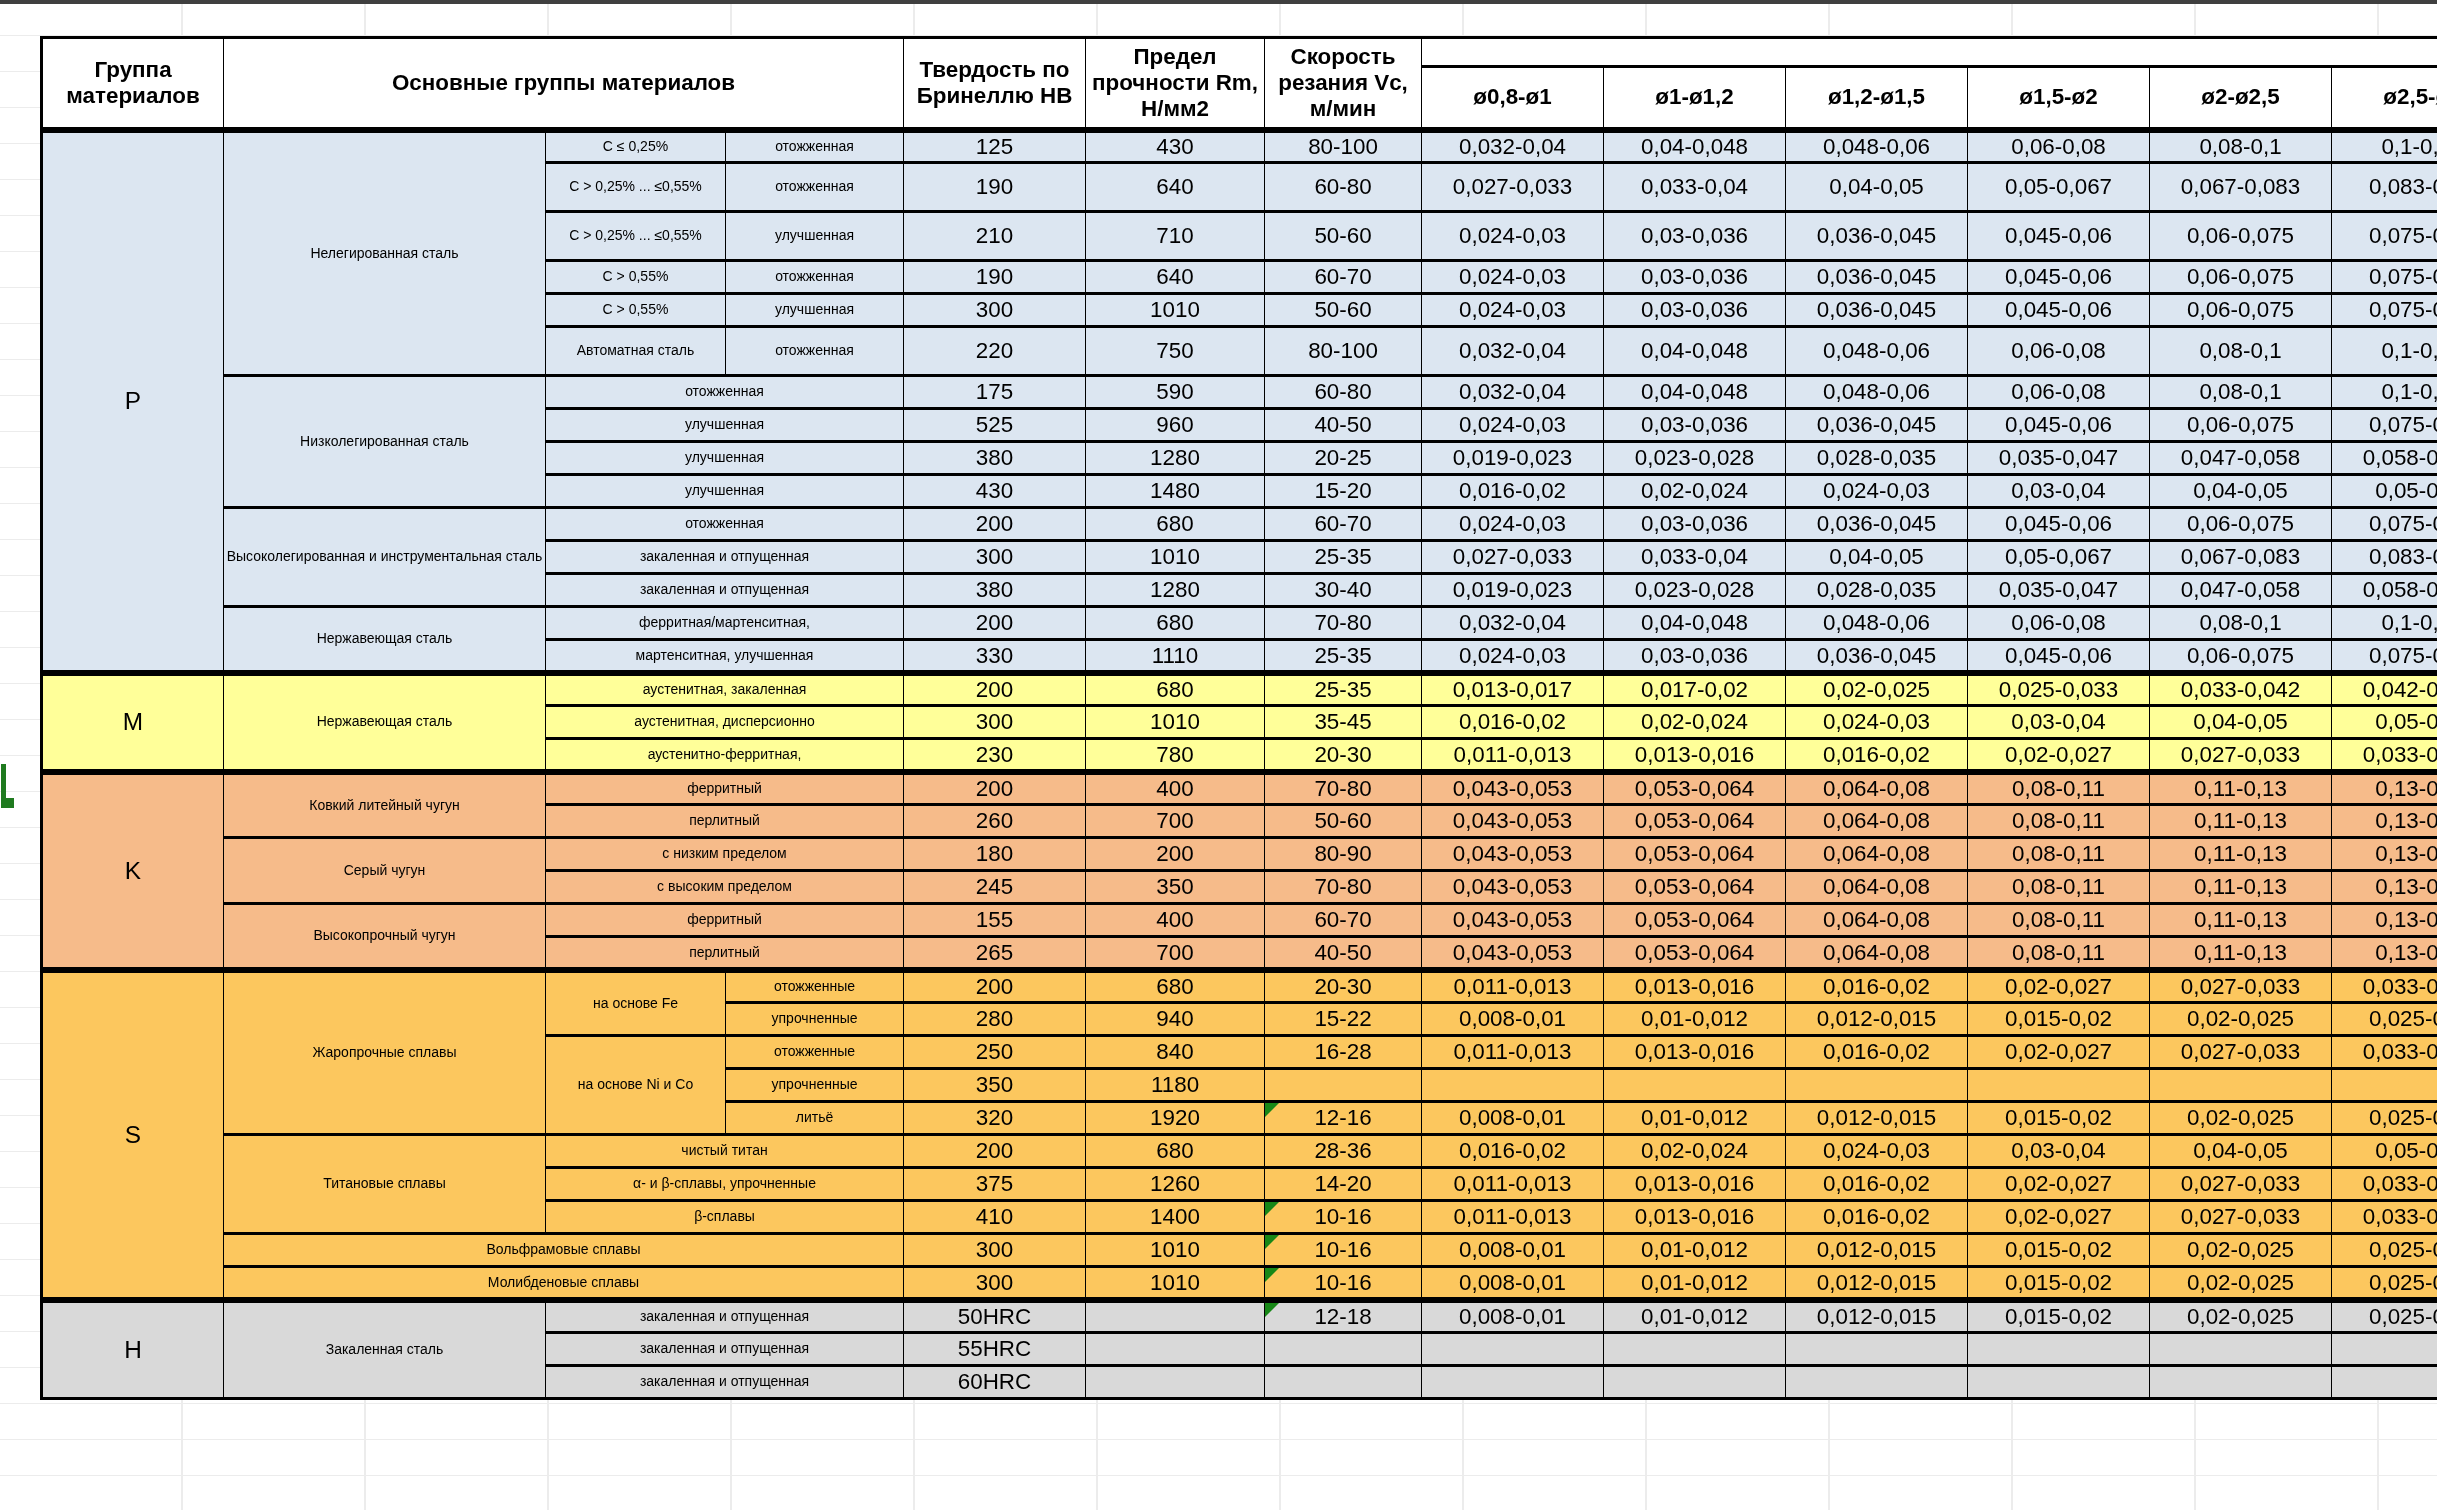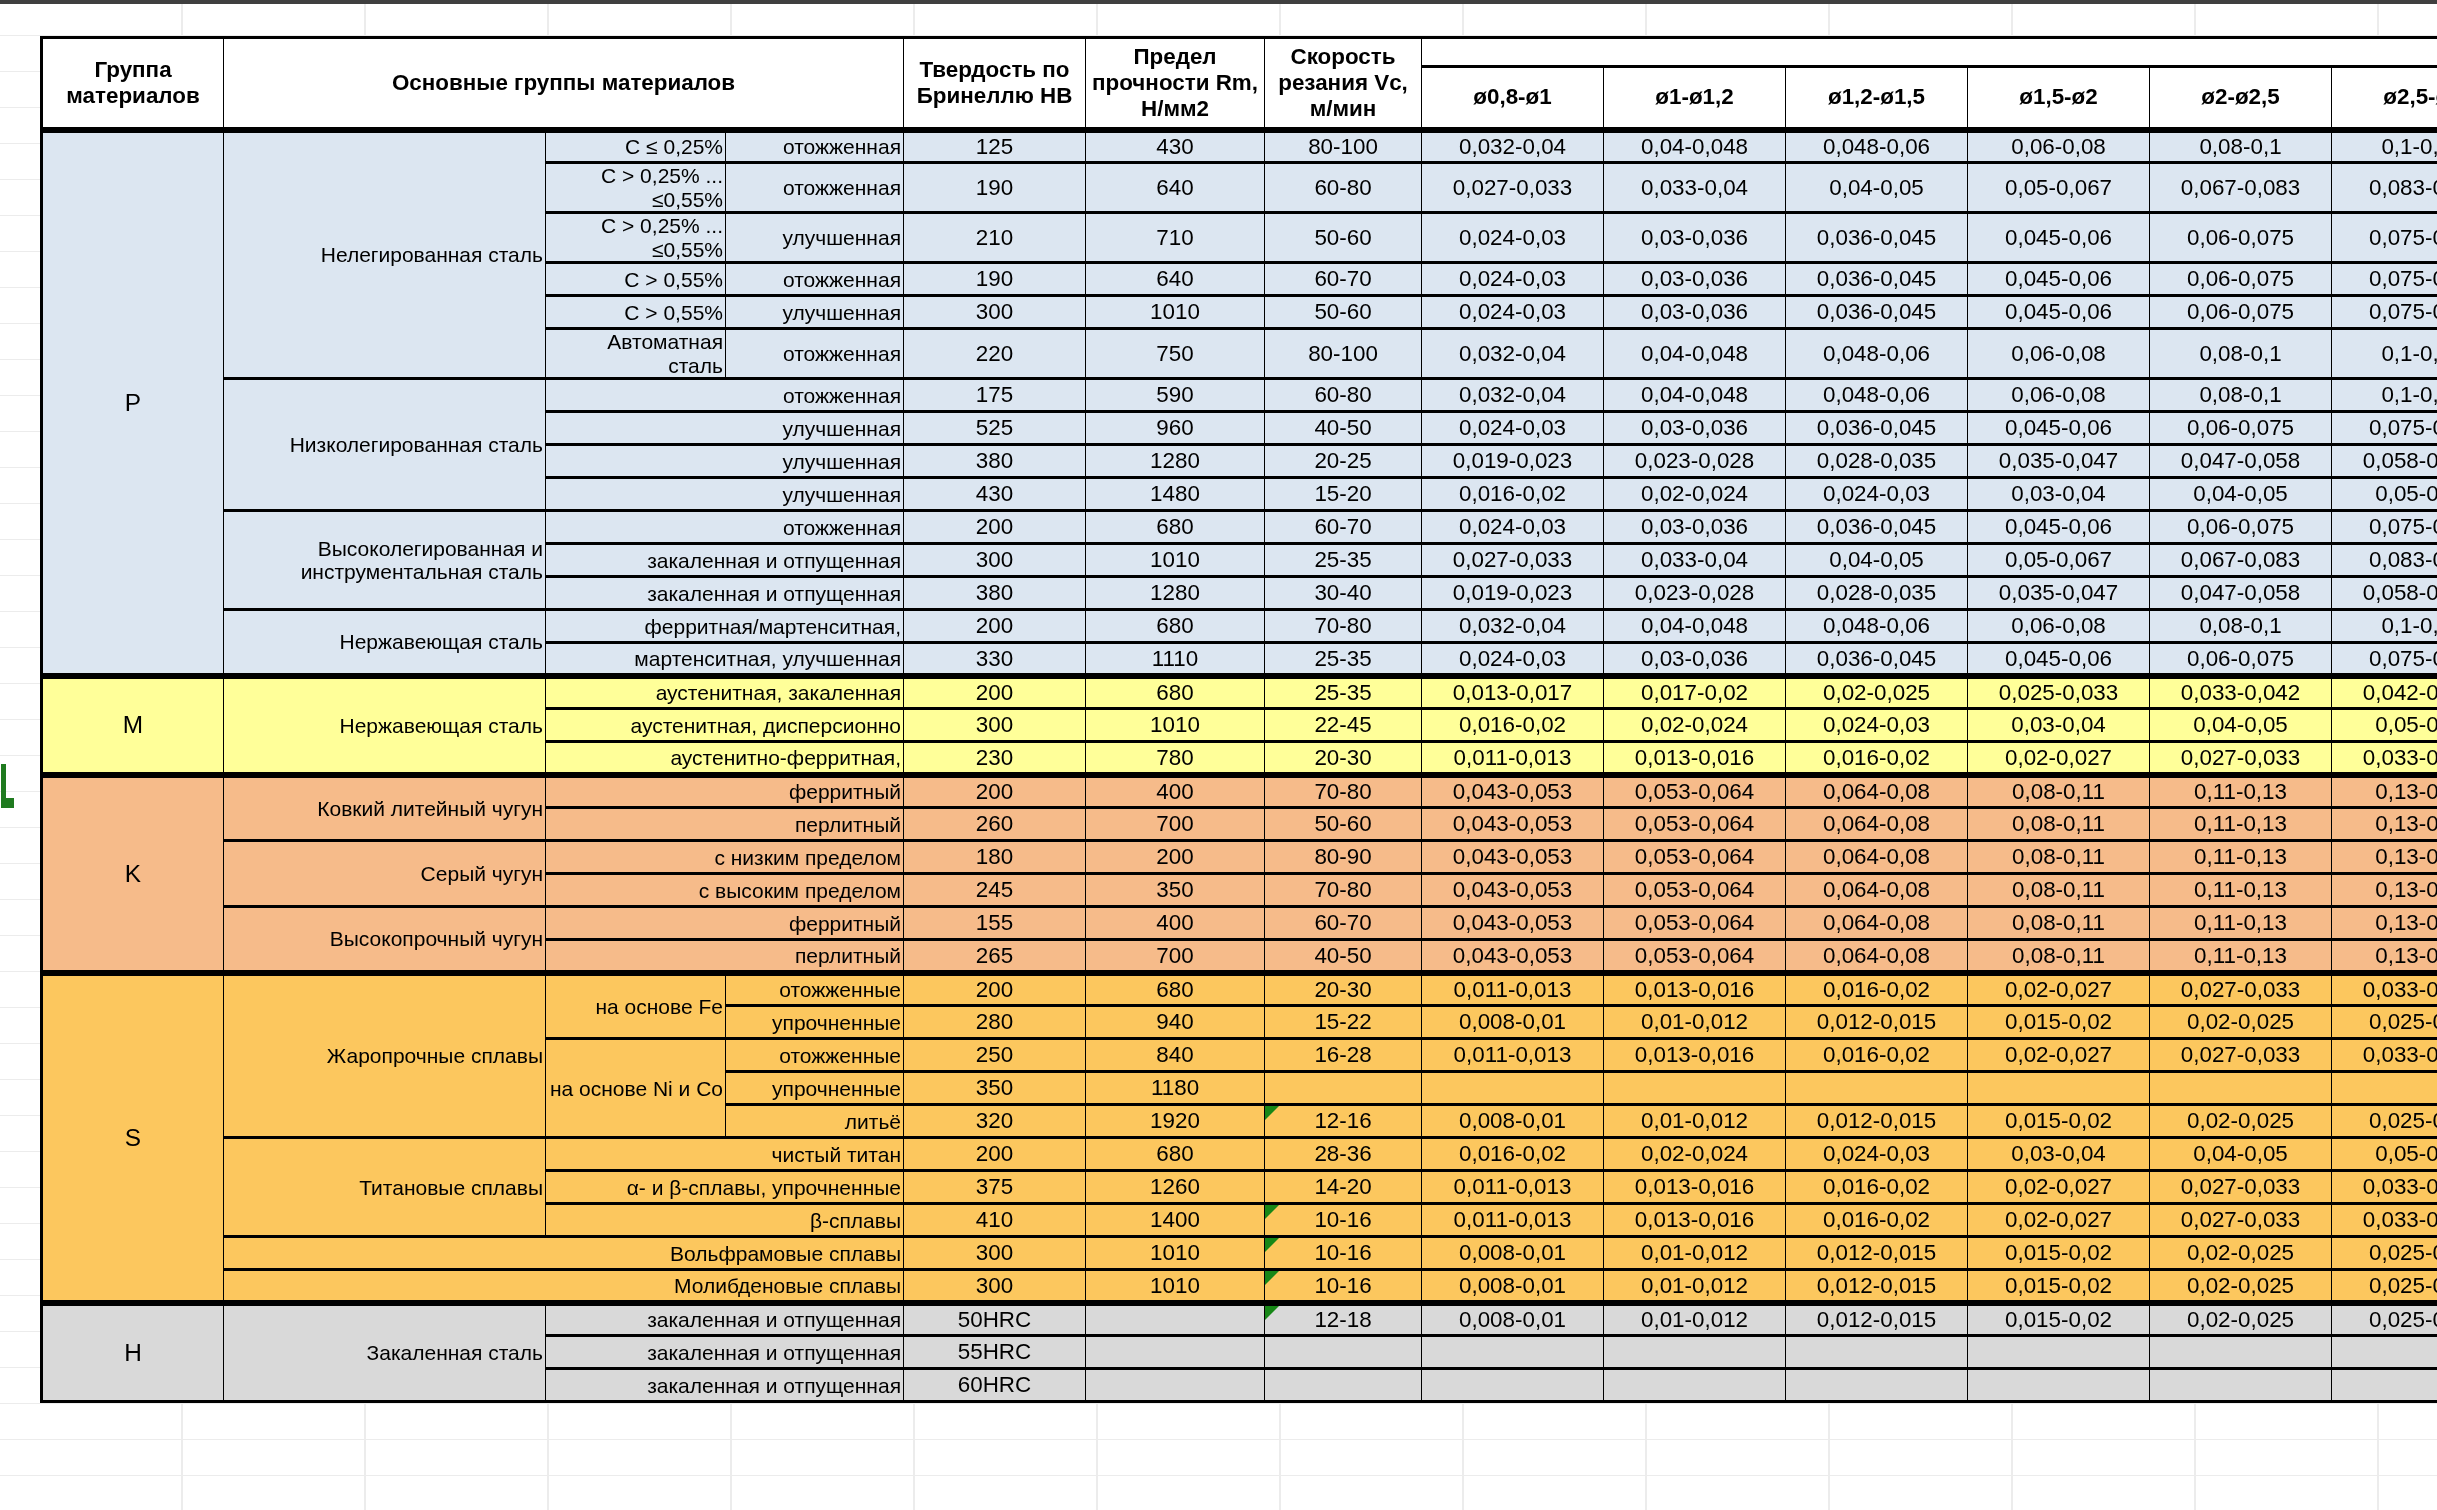--- a/index.html
+++ b/index.html
@@ -28,21 +28,21 @@
     text-align:center;vertical-align:middle;overflow:hidden;
     padding:0 2px;color:#000;
   }
   thead th{background:#fff;font-weight:bold;font-size:22.4px;line-height:1.15;}
   tr.h1 th{height:25px;}
   tr.h2 th{height:59px;}
   tbody tr{height:33px;}
   tbody tr.tall{height:49px;}
   tbody tr.sec-start td{border-top-width:6.3px;}
   td{font-size:22.4px;}
-  td.lbl{font-size:21px;line-height:1.12;text-align:right;}
+  td.lbl{font-size:14px;line-height:1.12;}
   td.letter{font-size:24.4px;}
   td.vc{position:relative;margin-left:17px;}
   .corner-mark{
     position:absolute;top:0;left:0;width:0;height:0;
     border-top:14.6px solid #178717;border-right:14.6px solid transparent;
   }
 </style>
 </head>
 <body>
 
@@ -288,21 +288,21 @@
         <td>0,017-0,02</td>
         <td>0,02-0,025</td>
         <td>0,025-0,033</td>
         <td>0,033-0,042</td>
         <td>0,042-0,067</td>
       </tr>
       <tr style="background: rgb(255, 255, 153);">
         <td class="lbl" colspan="2">аустенитная, дисперсионно</td>
         <td>300</td>
         <td>1010</td>
-        <td class="vc">22-45</td>
+        <td class="vc">35-45</td>
         <td>0,016-0,02</td>
         <td>0,02-0,024</td>
         <td>0,024-0,03</td>
         <td>0,03-0,04</td>
         <td>0,04-0,05</td>
         <td>0,05-0,08</td>
       </tr>
       <tr style="background: rgb(255, 255, 153);">
         <td class="lbl" colspan="2">аустенитно-ферритная,</td>
         <td>230</td>

